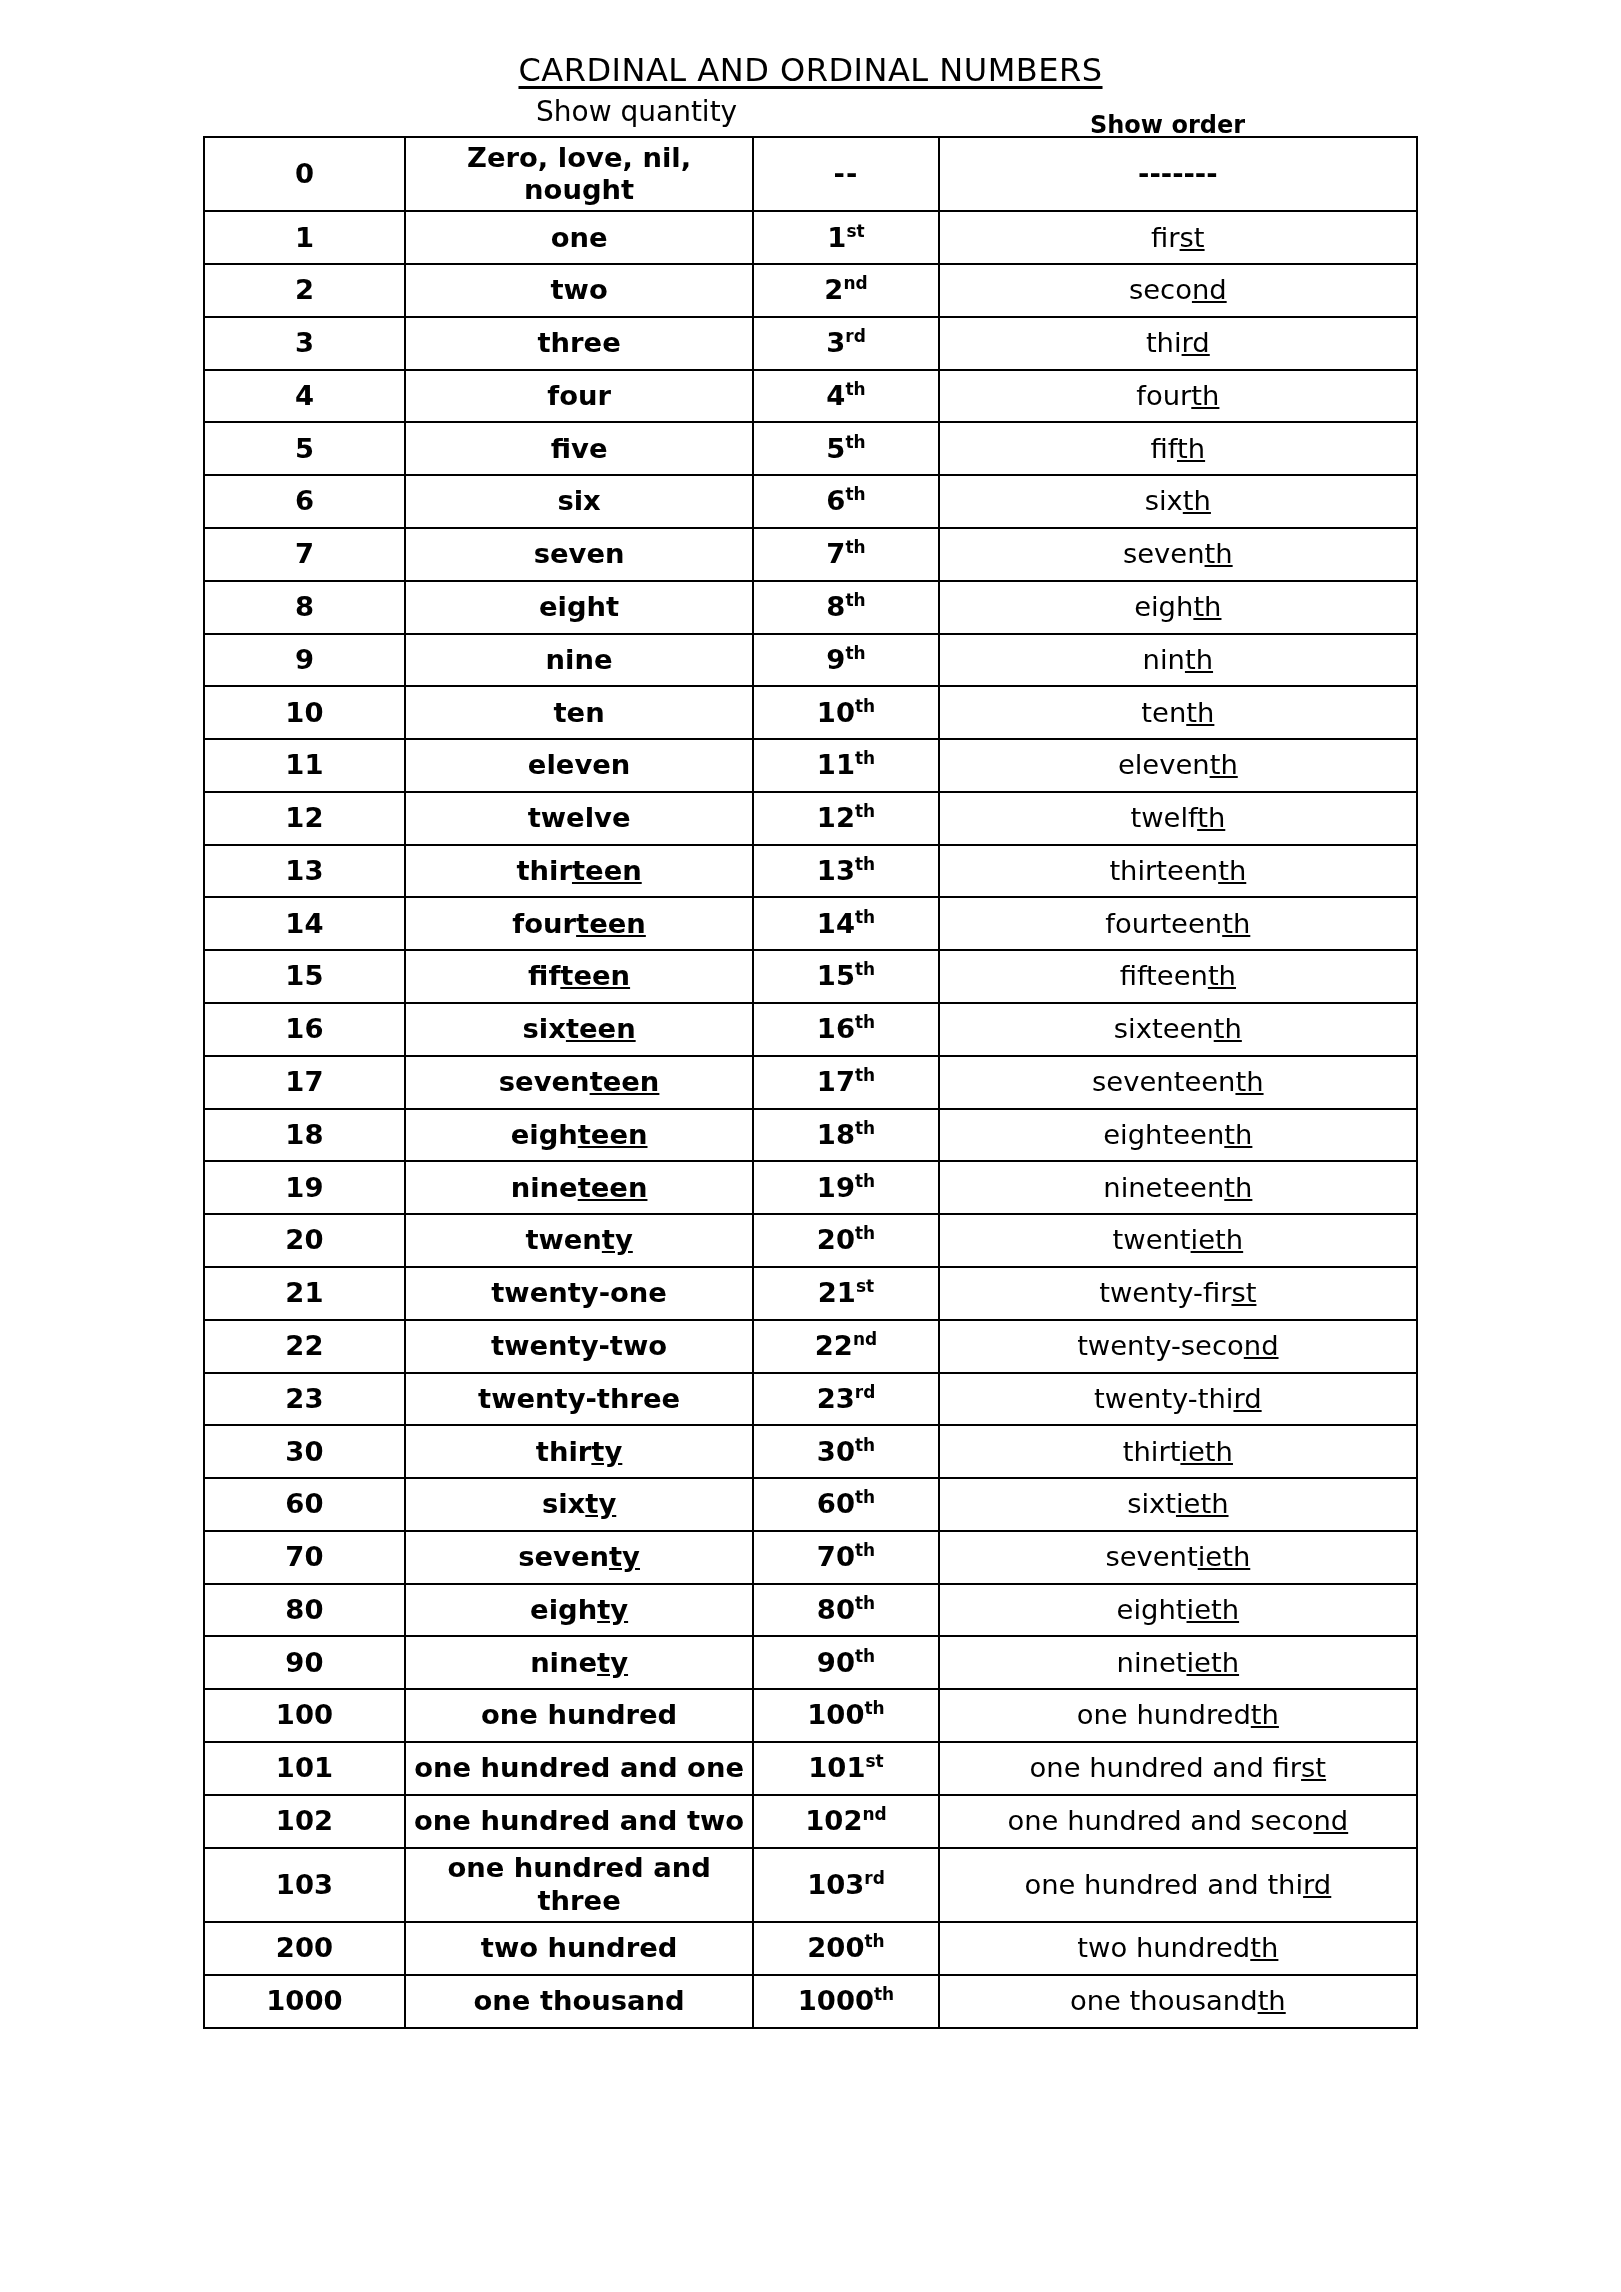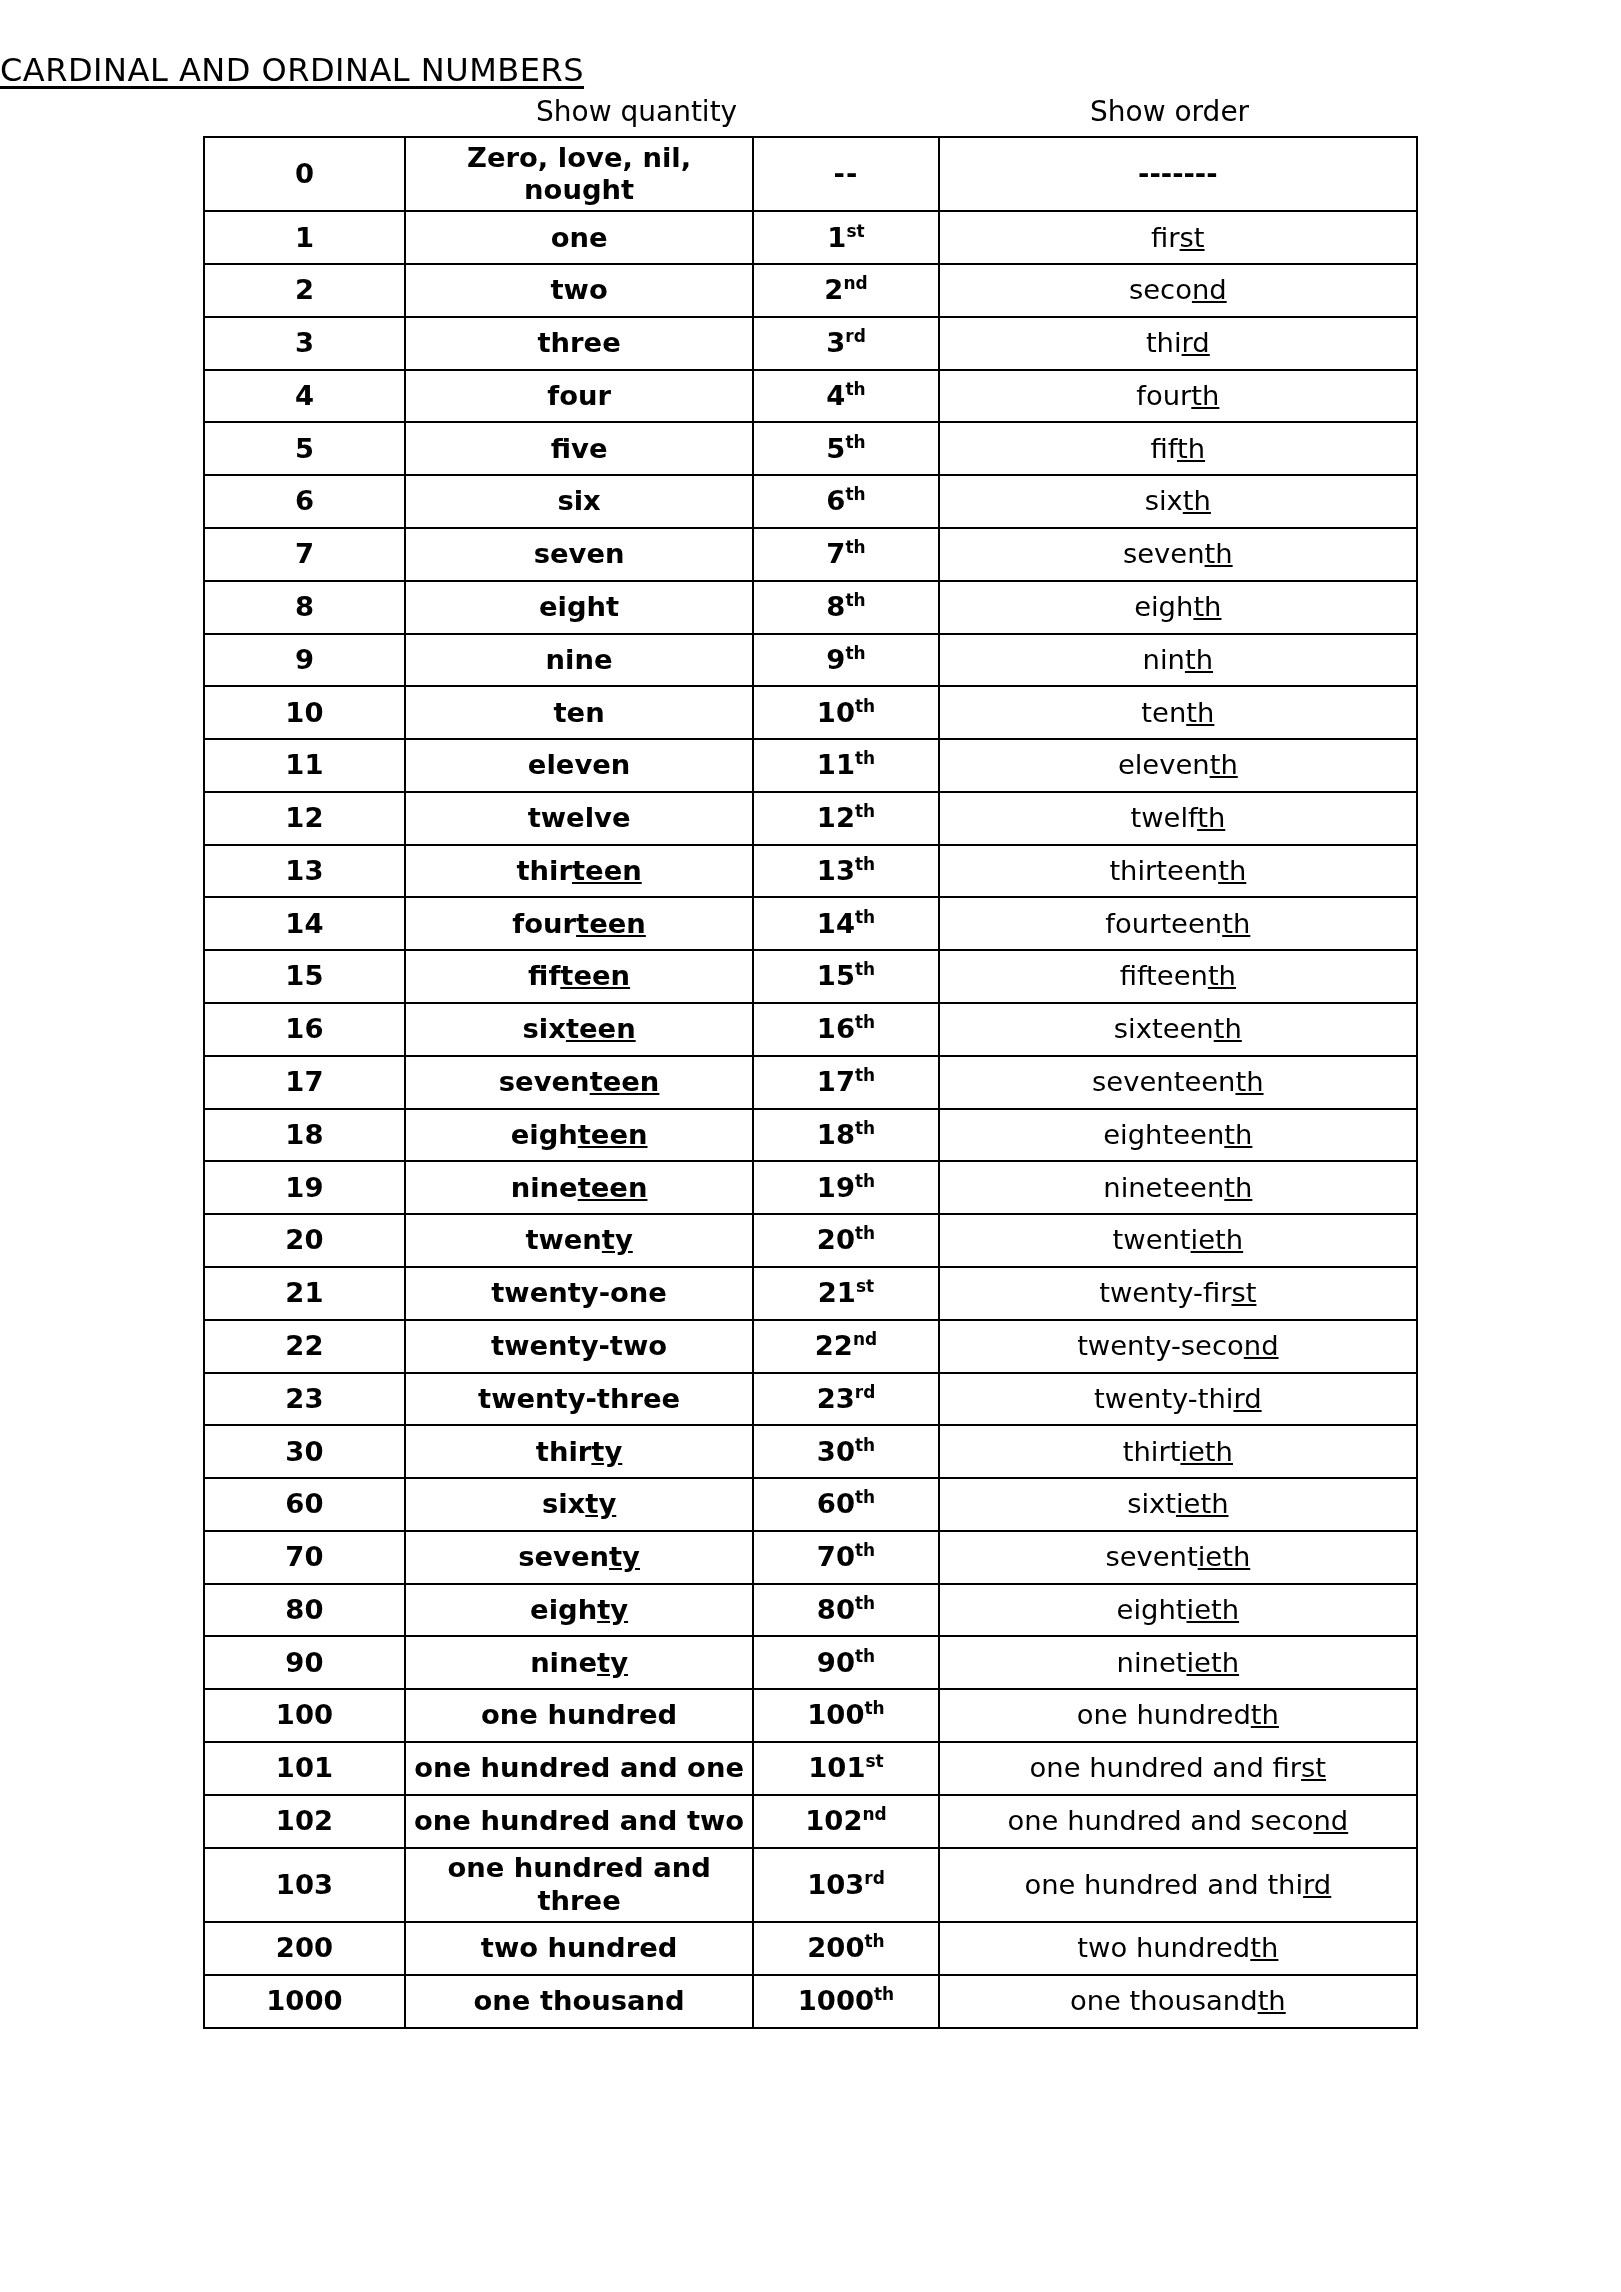--- a/index.html
+++ b/index.html
@@ -15,20 +15,21 @@
     position: relative;
   }
   .page {
     width: 1621px;
     height: 2293px;
     box-sizing: border-box;
     padding: 51px 0 0 0;
     position: relative;
   }
   .doc-title {
+    text-align: center;
     font-size: 32px;
     font-weight: 400;
     letter-spacing: 0.5px;
     text-decoration: underline;
     text-underline-offset: 4.9px;
     margin: 0 0 5.9px 0;
     font-family: "DejaVu Sans", sans-serif;
   }
   .header-row {
     width: 1215px;
@@ -39,22 +40,23 @@
   }
   .header-quantity {
     position: absolute;
     left: 333px;
     top: 0;
     font-size: 28px;
   }
   .header-order {
     position: absolute;
     left: 887px;
-    top: 0;
-    font-size: 28px;
+    top: 16px;
+    font-size: 24px;
+    font-weight: bold;
   }
   table.numbers {
     width: 1215px;
     margin: 0 auto;
     border-collapse: collapse;
     table-layout: fixed;
   }
   table.numbers td {
     border: 2px solid #000000;
     text-align: center;

